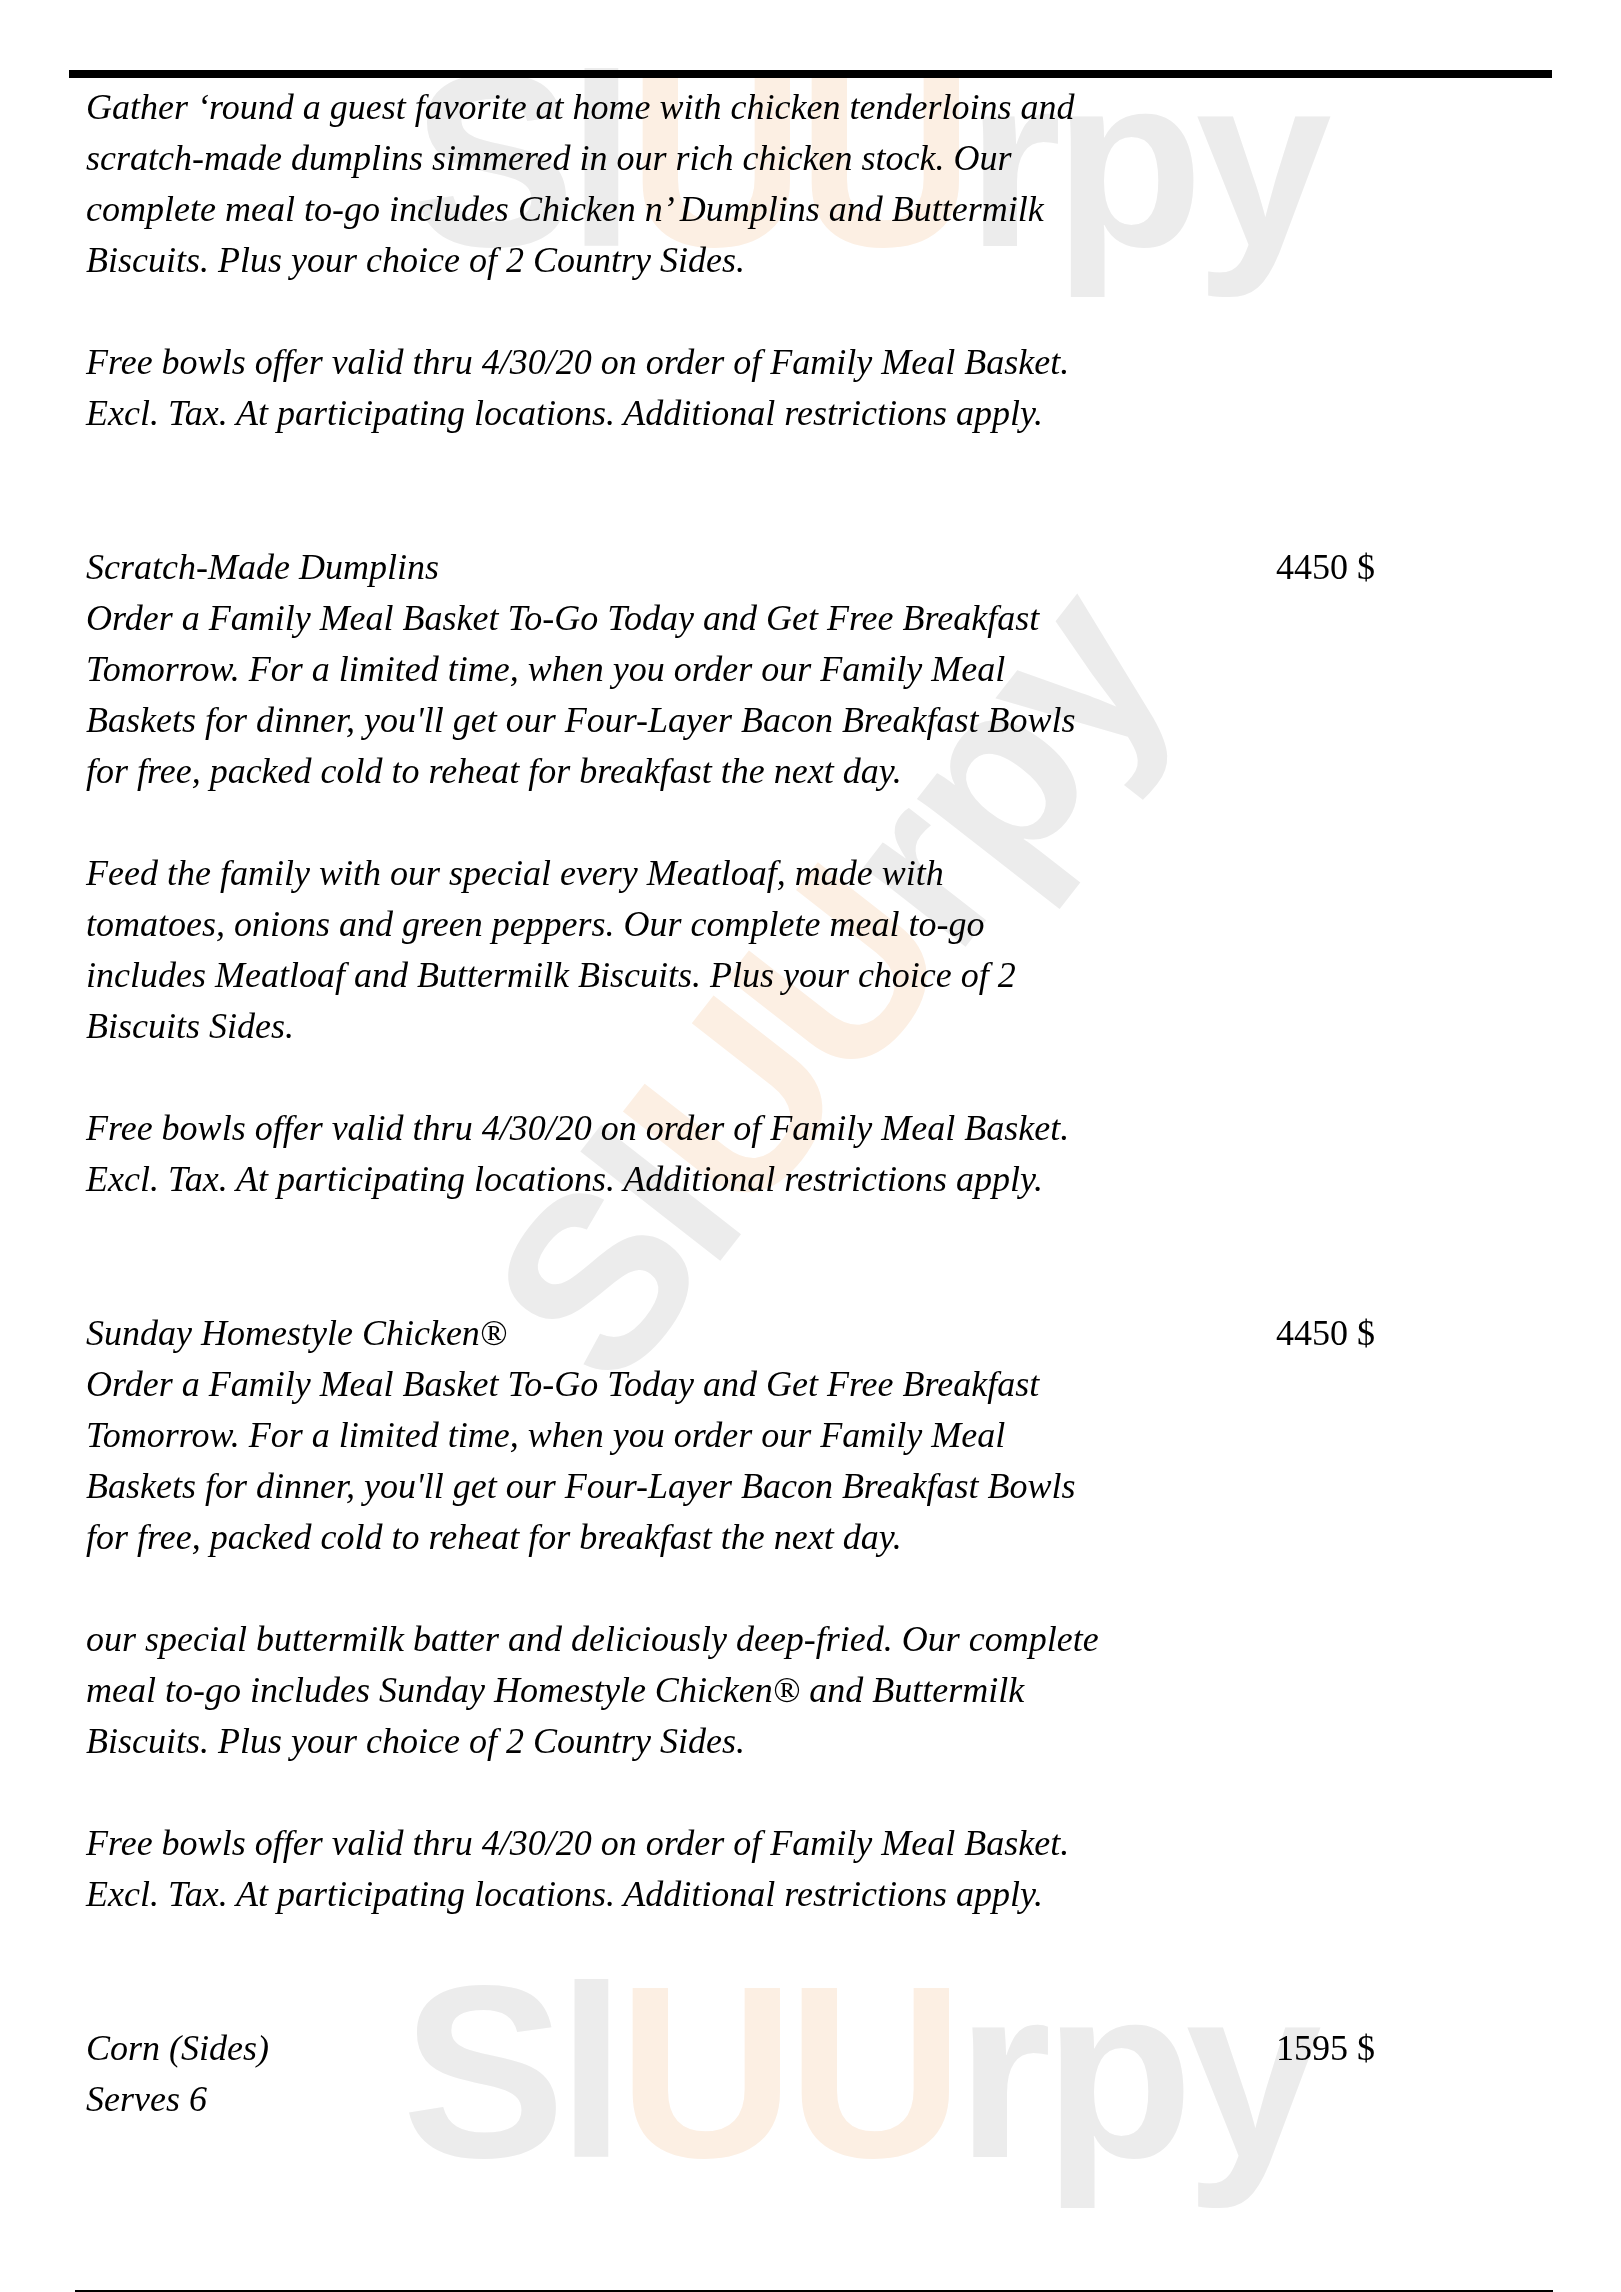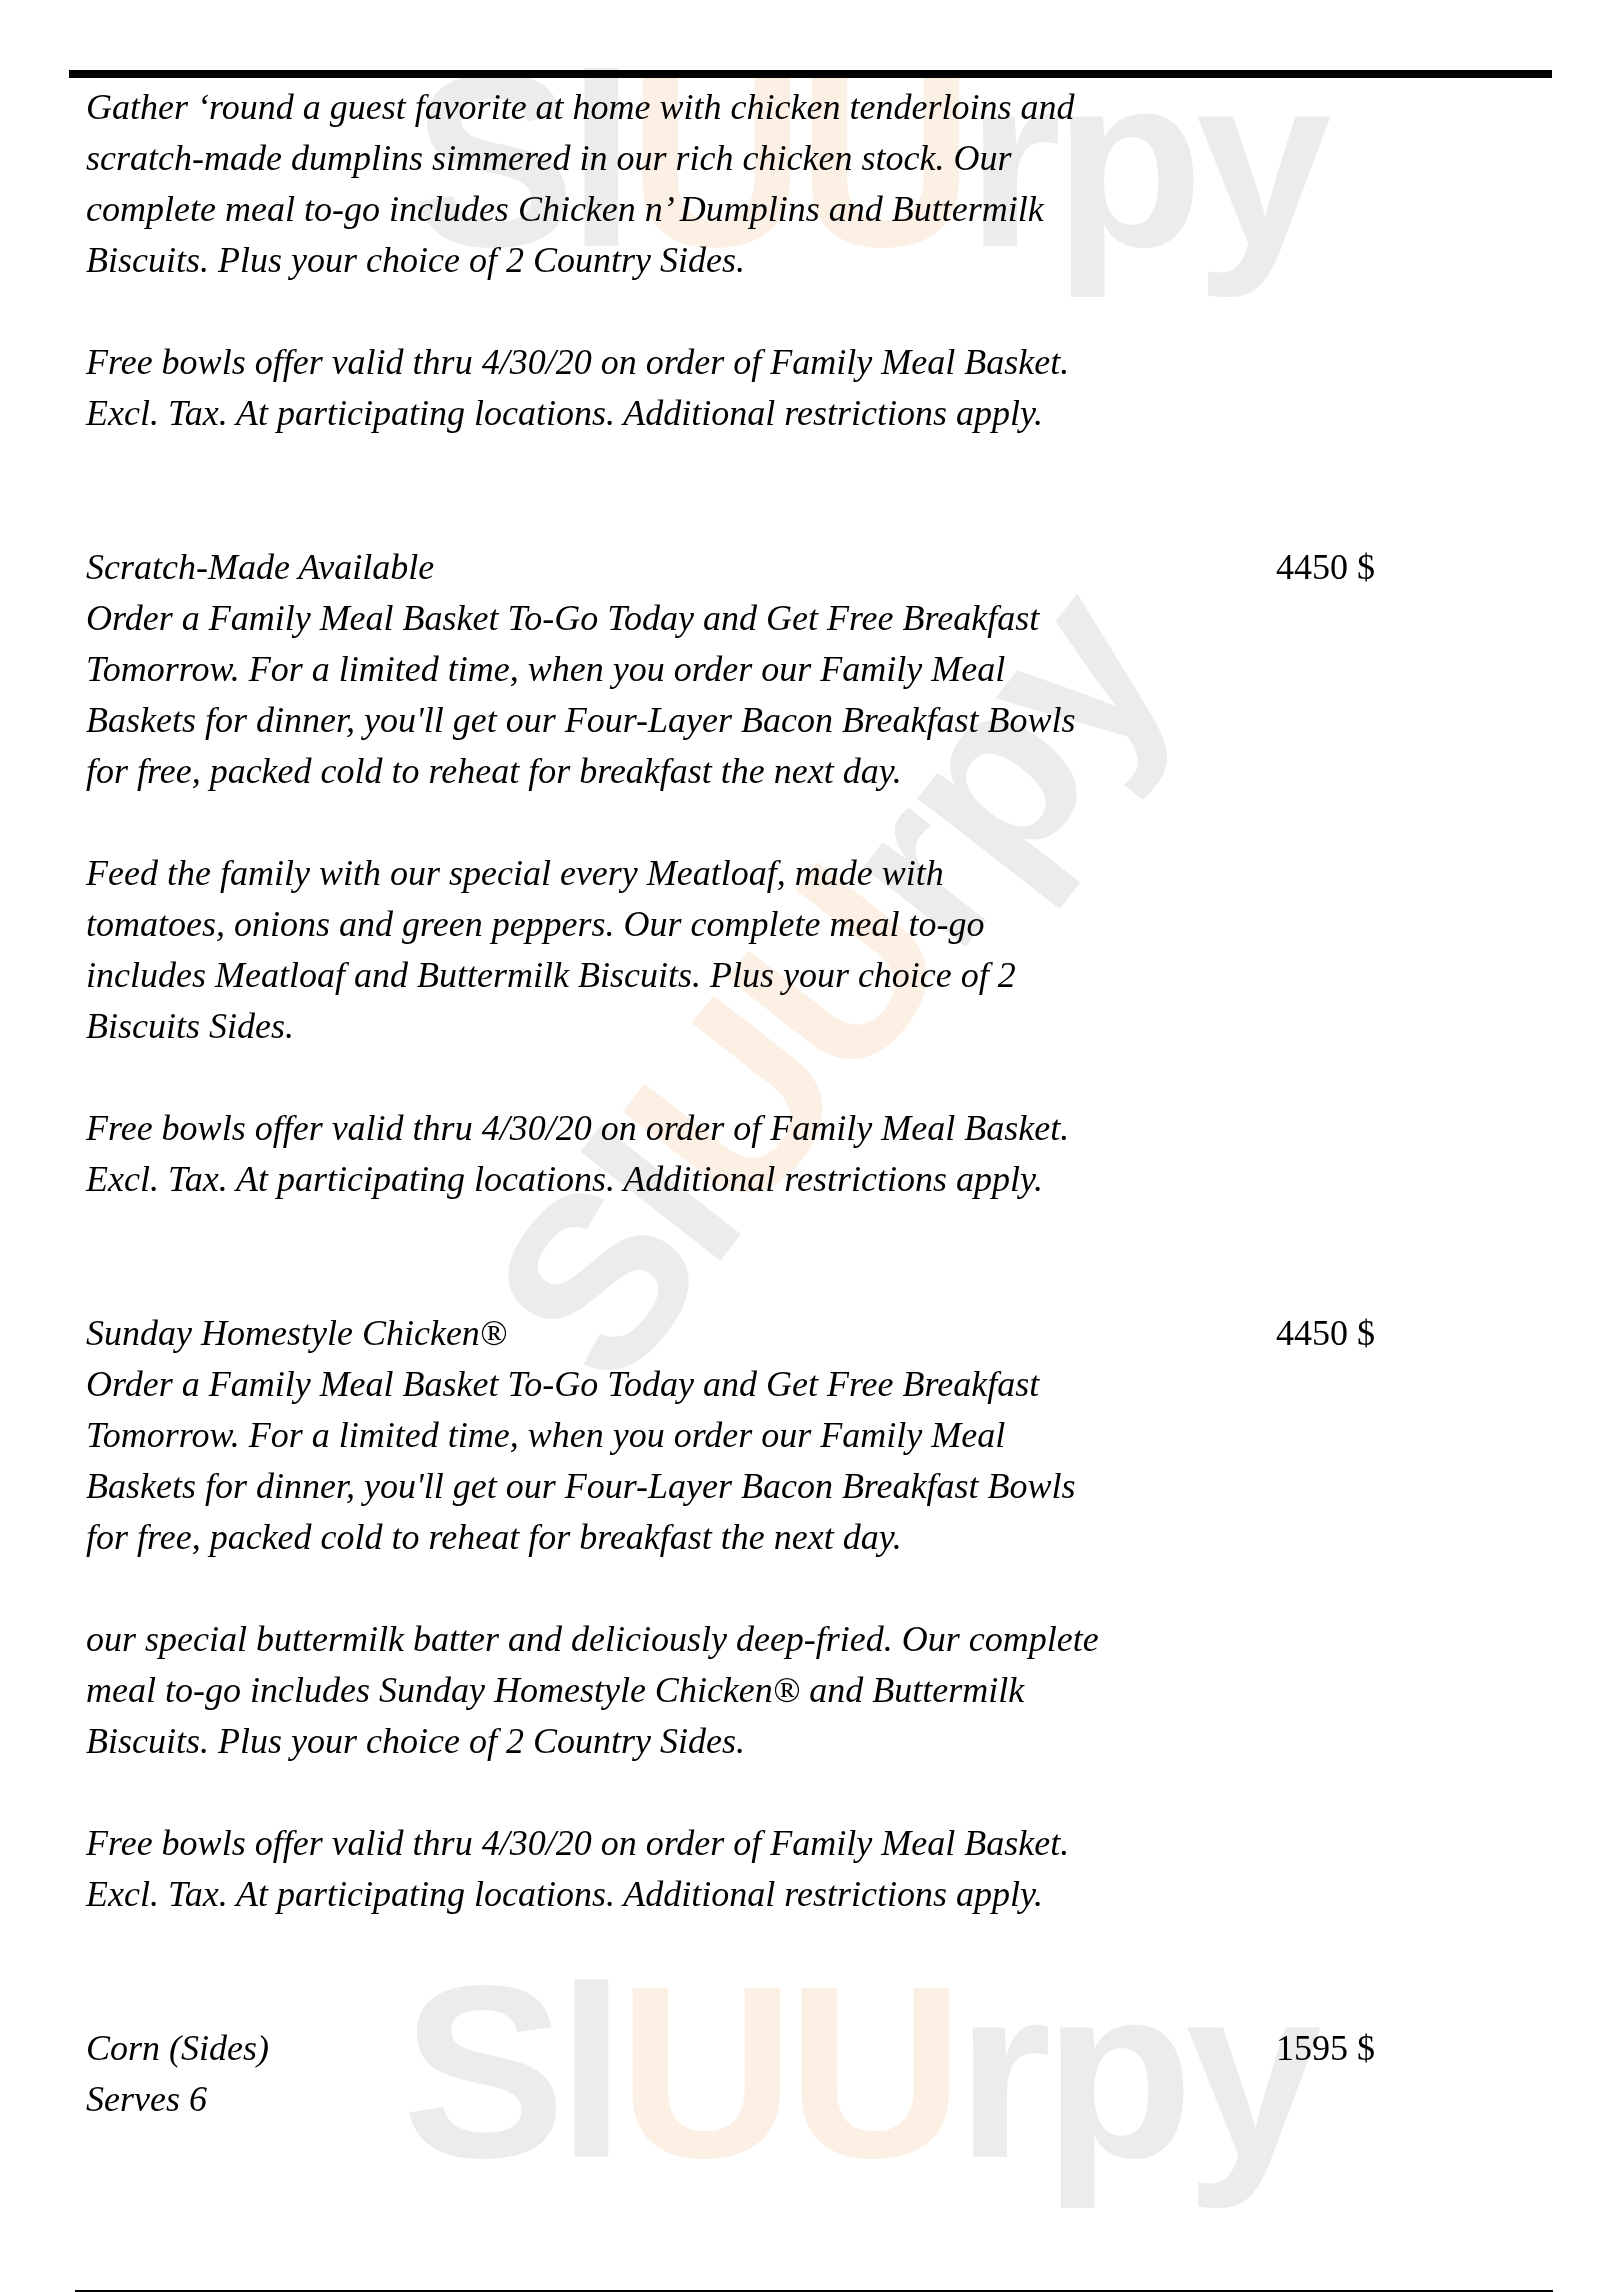--- a/index.html
+++ b/index.html
@@ -46,21 +46,21 @@
     <span class="line">complete meal to-go includes Chicken n’ Dumplins and Buttermilk</span>
     <span class="line">Biscuits. Plus your choice of 2 Country Sides.</span>
     <span class="gap"></span>
     <span class="line">Free bowls offer valid thru 4/30/20 on order of Family Meal Basket.</span>
     <span class="line">Excl. Tax.  At participating locations. Additional restrictions apply.</span>
   </div>
 
   <span class="gap2"></span>
 
   <div class="item">
-    <span class="line">Scratch-Made Available</span>
+    <span class="line">Scratch-Made Dumplins</span>
     <span class="price">4450 $</span>
     <span class="line">Order a Family Meal Basket To-Go Today and Get Free Breakfast</span>
     <span class="line">Tomorrow. For a limited time, when you order our Family Meal</span>
     <span class="line">Baskets for dinner, you'll get our Four-Layer Bacon Breakfast Bowls</span>
     <span class="line">for free, packed cold to reheat for breakfast the next day.</span>
     <span class="gap"></span>
     <span class="line">Feed the family with our special every Meatloaf, made with</span>
     <span class="line">tomatoes, onions and green peppers. Our complete meal to-go</span>
     <span class="line">includes Meatloaf and Buttermilk Biscuits. Plus your choice of 2</span>
     <span class="line">Biscuits Sides.</span>

